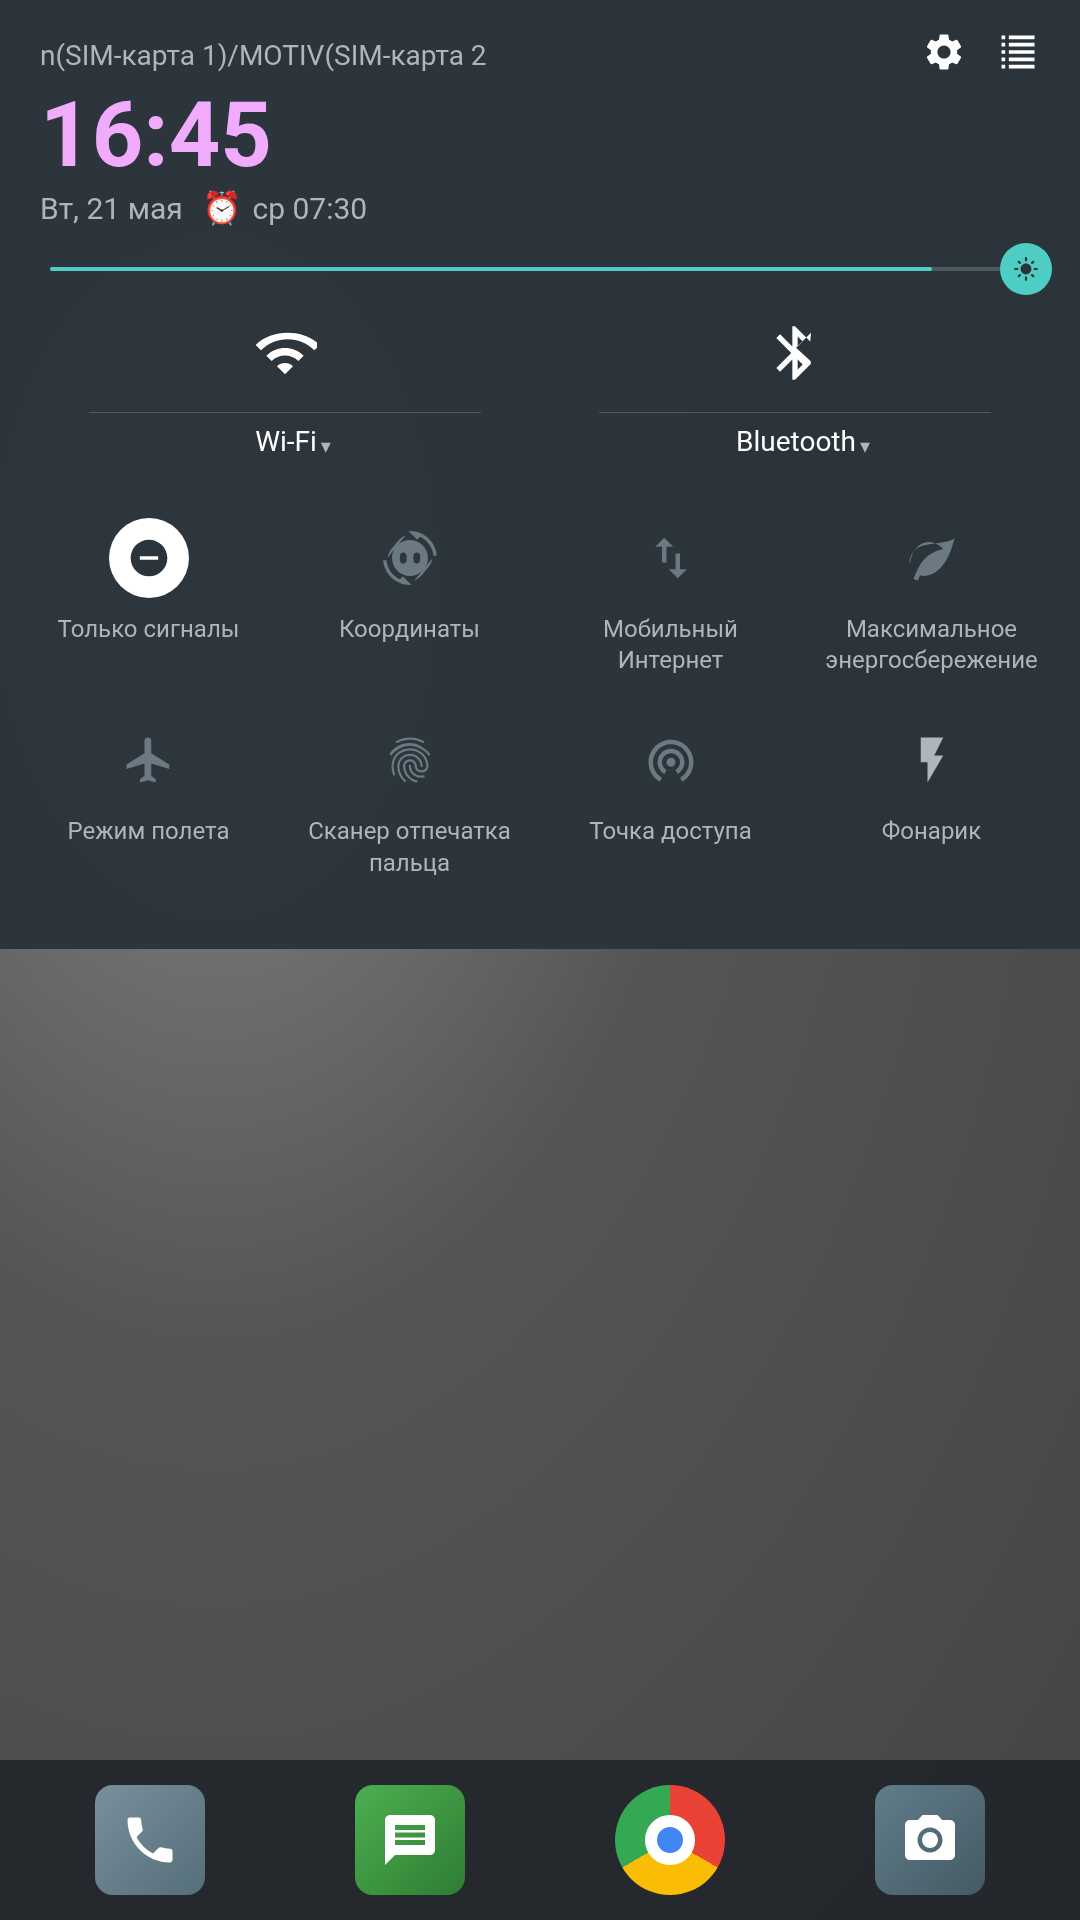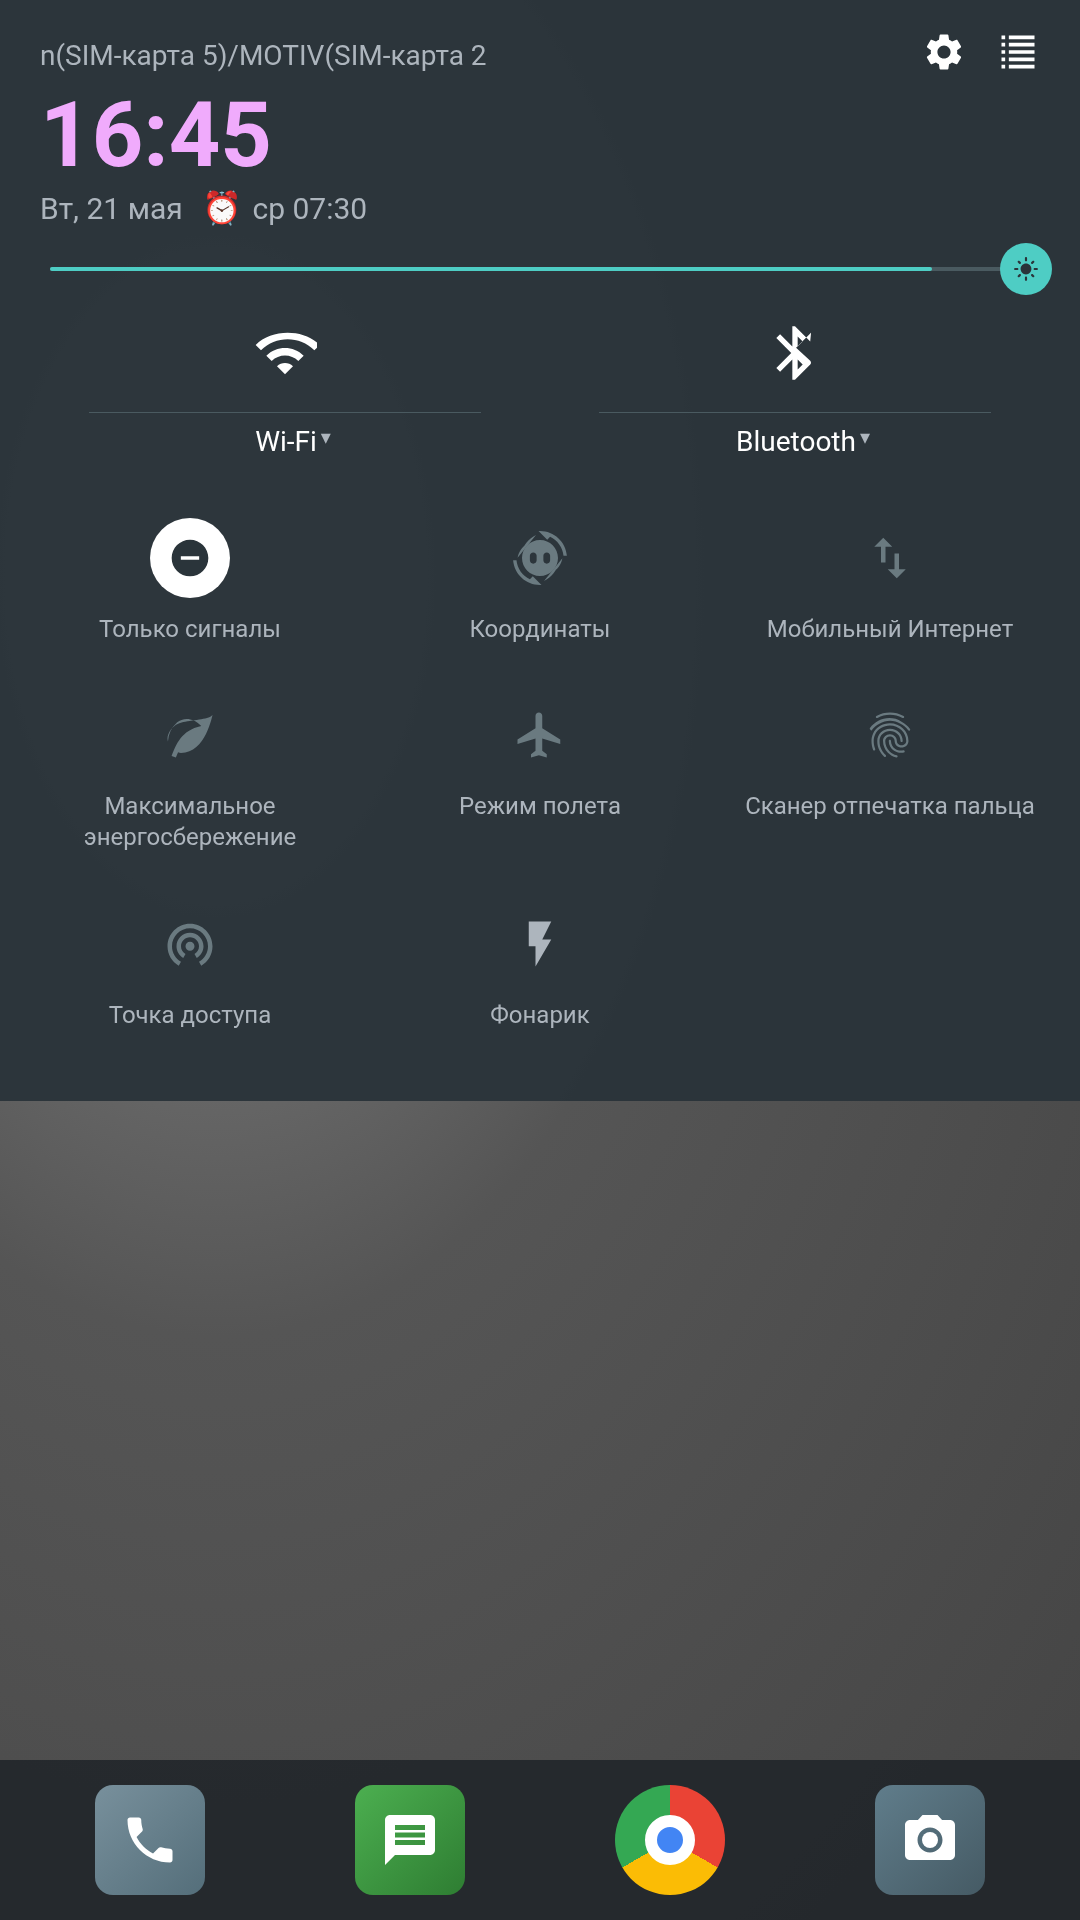--- a/index.html
+++ b/index.html
@@ -157,37 +157,37 @@
 
     .toggle-divider {
       width: 80%;
       height: 1px;
       background: #4a5a60;
       margin-bottom: 12px;
     }
 
     .toggle-label-row {
       display: flex;
-      align-items: flex-start;
+      align-items: flex-end;
       gap: 4px;
       color: #ffffff;
       font-size: 28px;
       margin-left: 16px;
     }
 
     .dropdown-arrow {
       font-size: 20px;
       color: #adb5bd;
     }
 
     
     .quick-grid {
       display: grid;
-      grid-template-columns: repeat(3, 1fr);
-      gap: 10px;
+      grid-template-columns: repeat(4, 1fr);
+      gap: 4px;
       padding: 0 20px 20px 20px;
     }
 
     .quick-item {
       display: flex;
       flex-direction: column;
       align-items: center;
       padding: 20px 10px;
       cursor: pointer;
     }
@@ -283,21 +283,21 @@
   </style>
 </head>
 <body>
 
 <div class="background"></div>
 
 <div class="notification-panel">
 
   <div class="header">
     <div class="header-top">
-      <span class="sim-info">n(SIM-карта 5)/MOTIV(SIM-карта 2</span>
+      <span class="sim-info">n(SIM-карта 1)/MOTIV(SIM-карта 2</span>
       <div class="header-icons">
         <span class="header-icon-btn">
           <svg width="44" height="44" viewBox="0 0 24 24" fill="white">
             <path d="M19.14,12.94c0.04-0.3,0.06-0.61,0.06-0.94c0-0.32-0.02-0.64-0.07-0.94l2.03-1.58c0.18-0.14,0.23-0.41,0.12-0.61 l-1.92-3.32c-0.12-0.22-0.37-0.29-0.59-0.22l-2.39,0.96c-0.5-0.38-1.03-0.7-1.62-0.94L14.4,2.81c-0.04-0.24-0.24-0.41-0.48-0.41 h-3.84c-0.24,0-0.43,0.17-0.47,0.41L9.25,5.35C8.66,5.59,8.12,5.92,7.63,6.29L5.24,5.33c-0.22-0.08-0.47,0-0.59,0.22L2.74,8.87 C2.62,9.08,2.66,9.34,2.86,9.48l2.03,1.58C4.84,11.36,4.8,11.69,4.8,12s0.02,0.64,0.07,0.94l-2.03,1.58 c-0.18,0.14-0.23,0.41-0.12,0.61l1.92,3.32c0.12,0.22,0.37,0.29,0.59,0.22l2.39-0.96c0.5,0.38,1.03,0.7,1.62,0.94l0.36,2.54 c0.05,0.24,0.24,0.41,0.48,0.41h3.84c0.24,0,0.44-0.17,0.47-0.41l0.36-2.54c0.59-0.24,1.13-0.56,1.62-0.94l2.39,0.96 c0.22,0.08,0.47,0,0.59-0.22l1.92-3.32c0.12-0.22,0.07-0.47-0.12-0.61L19.14,12.94z M12,15.6c-1.98,0-3.6-1.62-3.6-3.6 s1.62-3.6,3.6-3.6s3.6,1.62,3.6,3.6S13.98,15.6,12,15.6z"></path>
           </svg>
         </span>
         <span class="header-icon-btn">
           <svg width="44" height="44" viewBox="0 0 24 24" fill="white">
             <path d="M3,5h2V3H3V5z M3,9h2V7H3V9z M3,13h2v-2H3V13z M7,5h14V3H7V5z M7,9h14V7H7V9z M7,13h14v-2H7V13z M3,17h2v-2H3V17z M7,17h14v-2H7V17z M3,21h2v-2H3V21z M7,21h14v-2H7V21z"></path>
           </svg>

